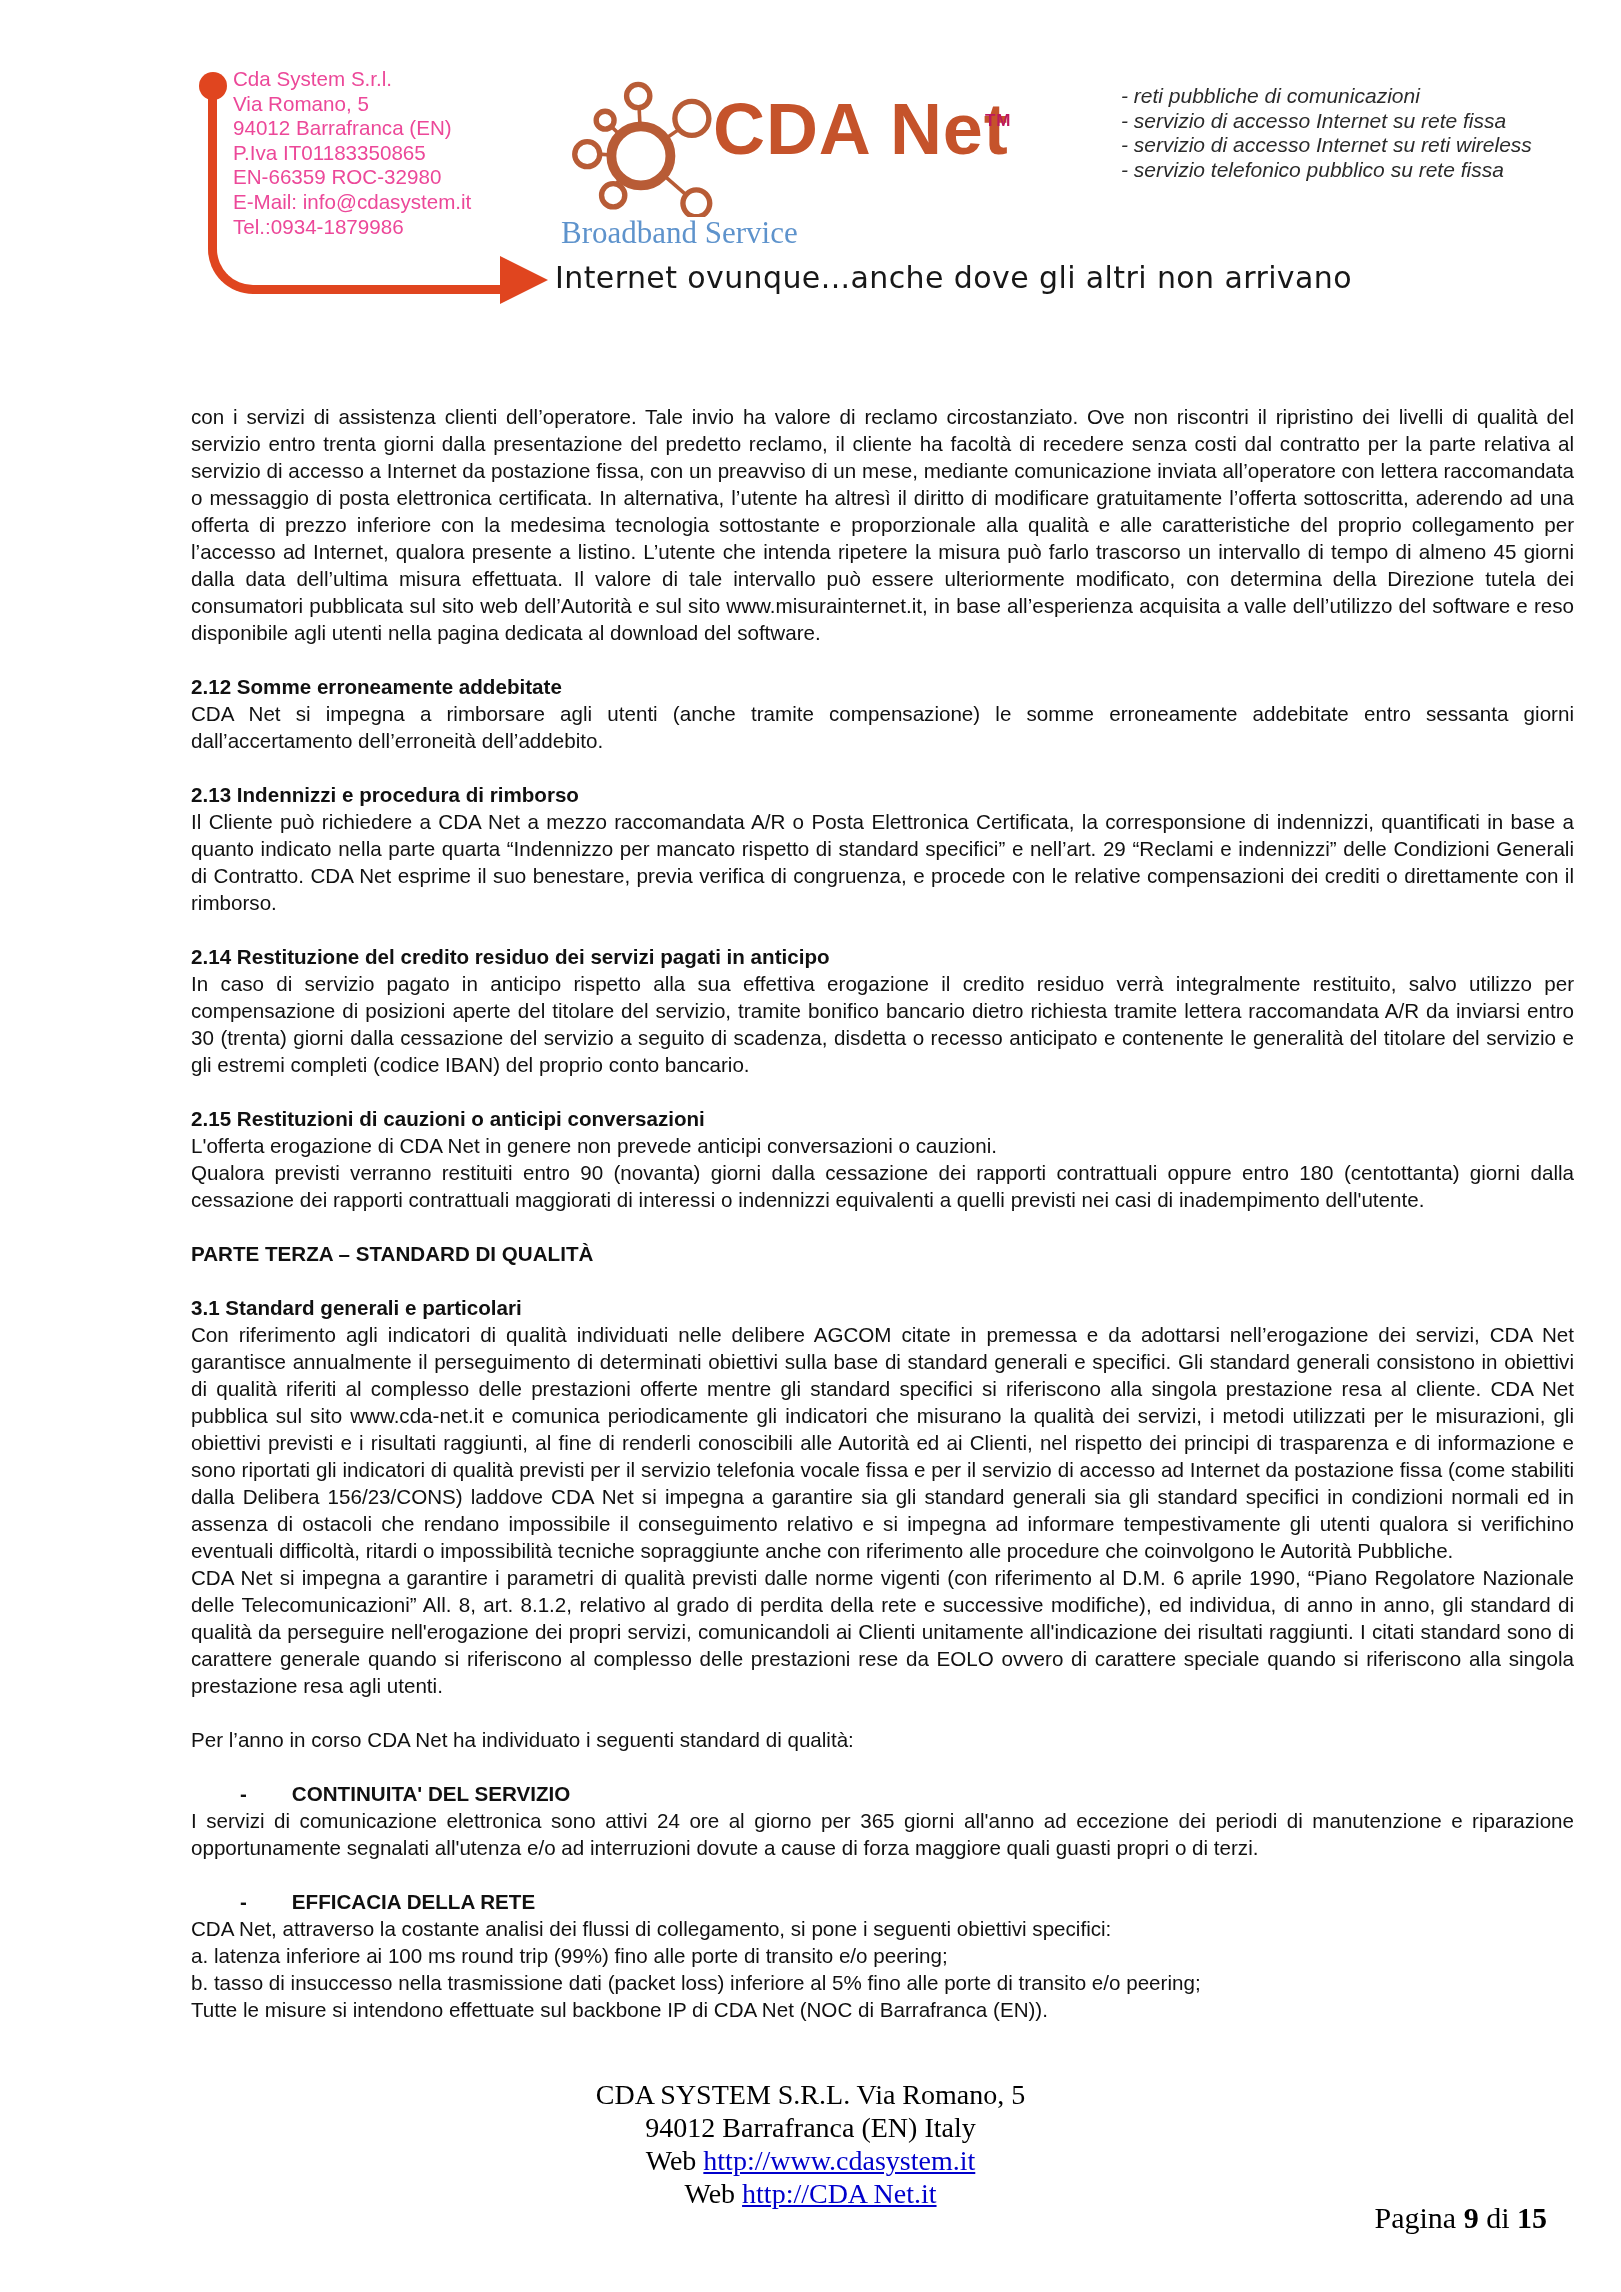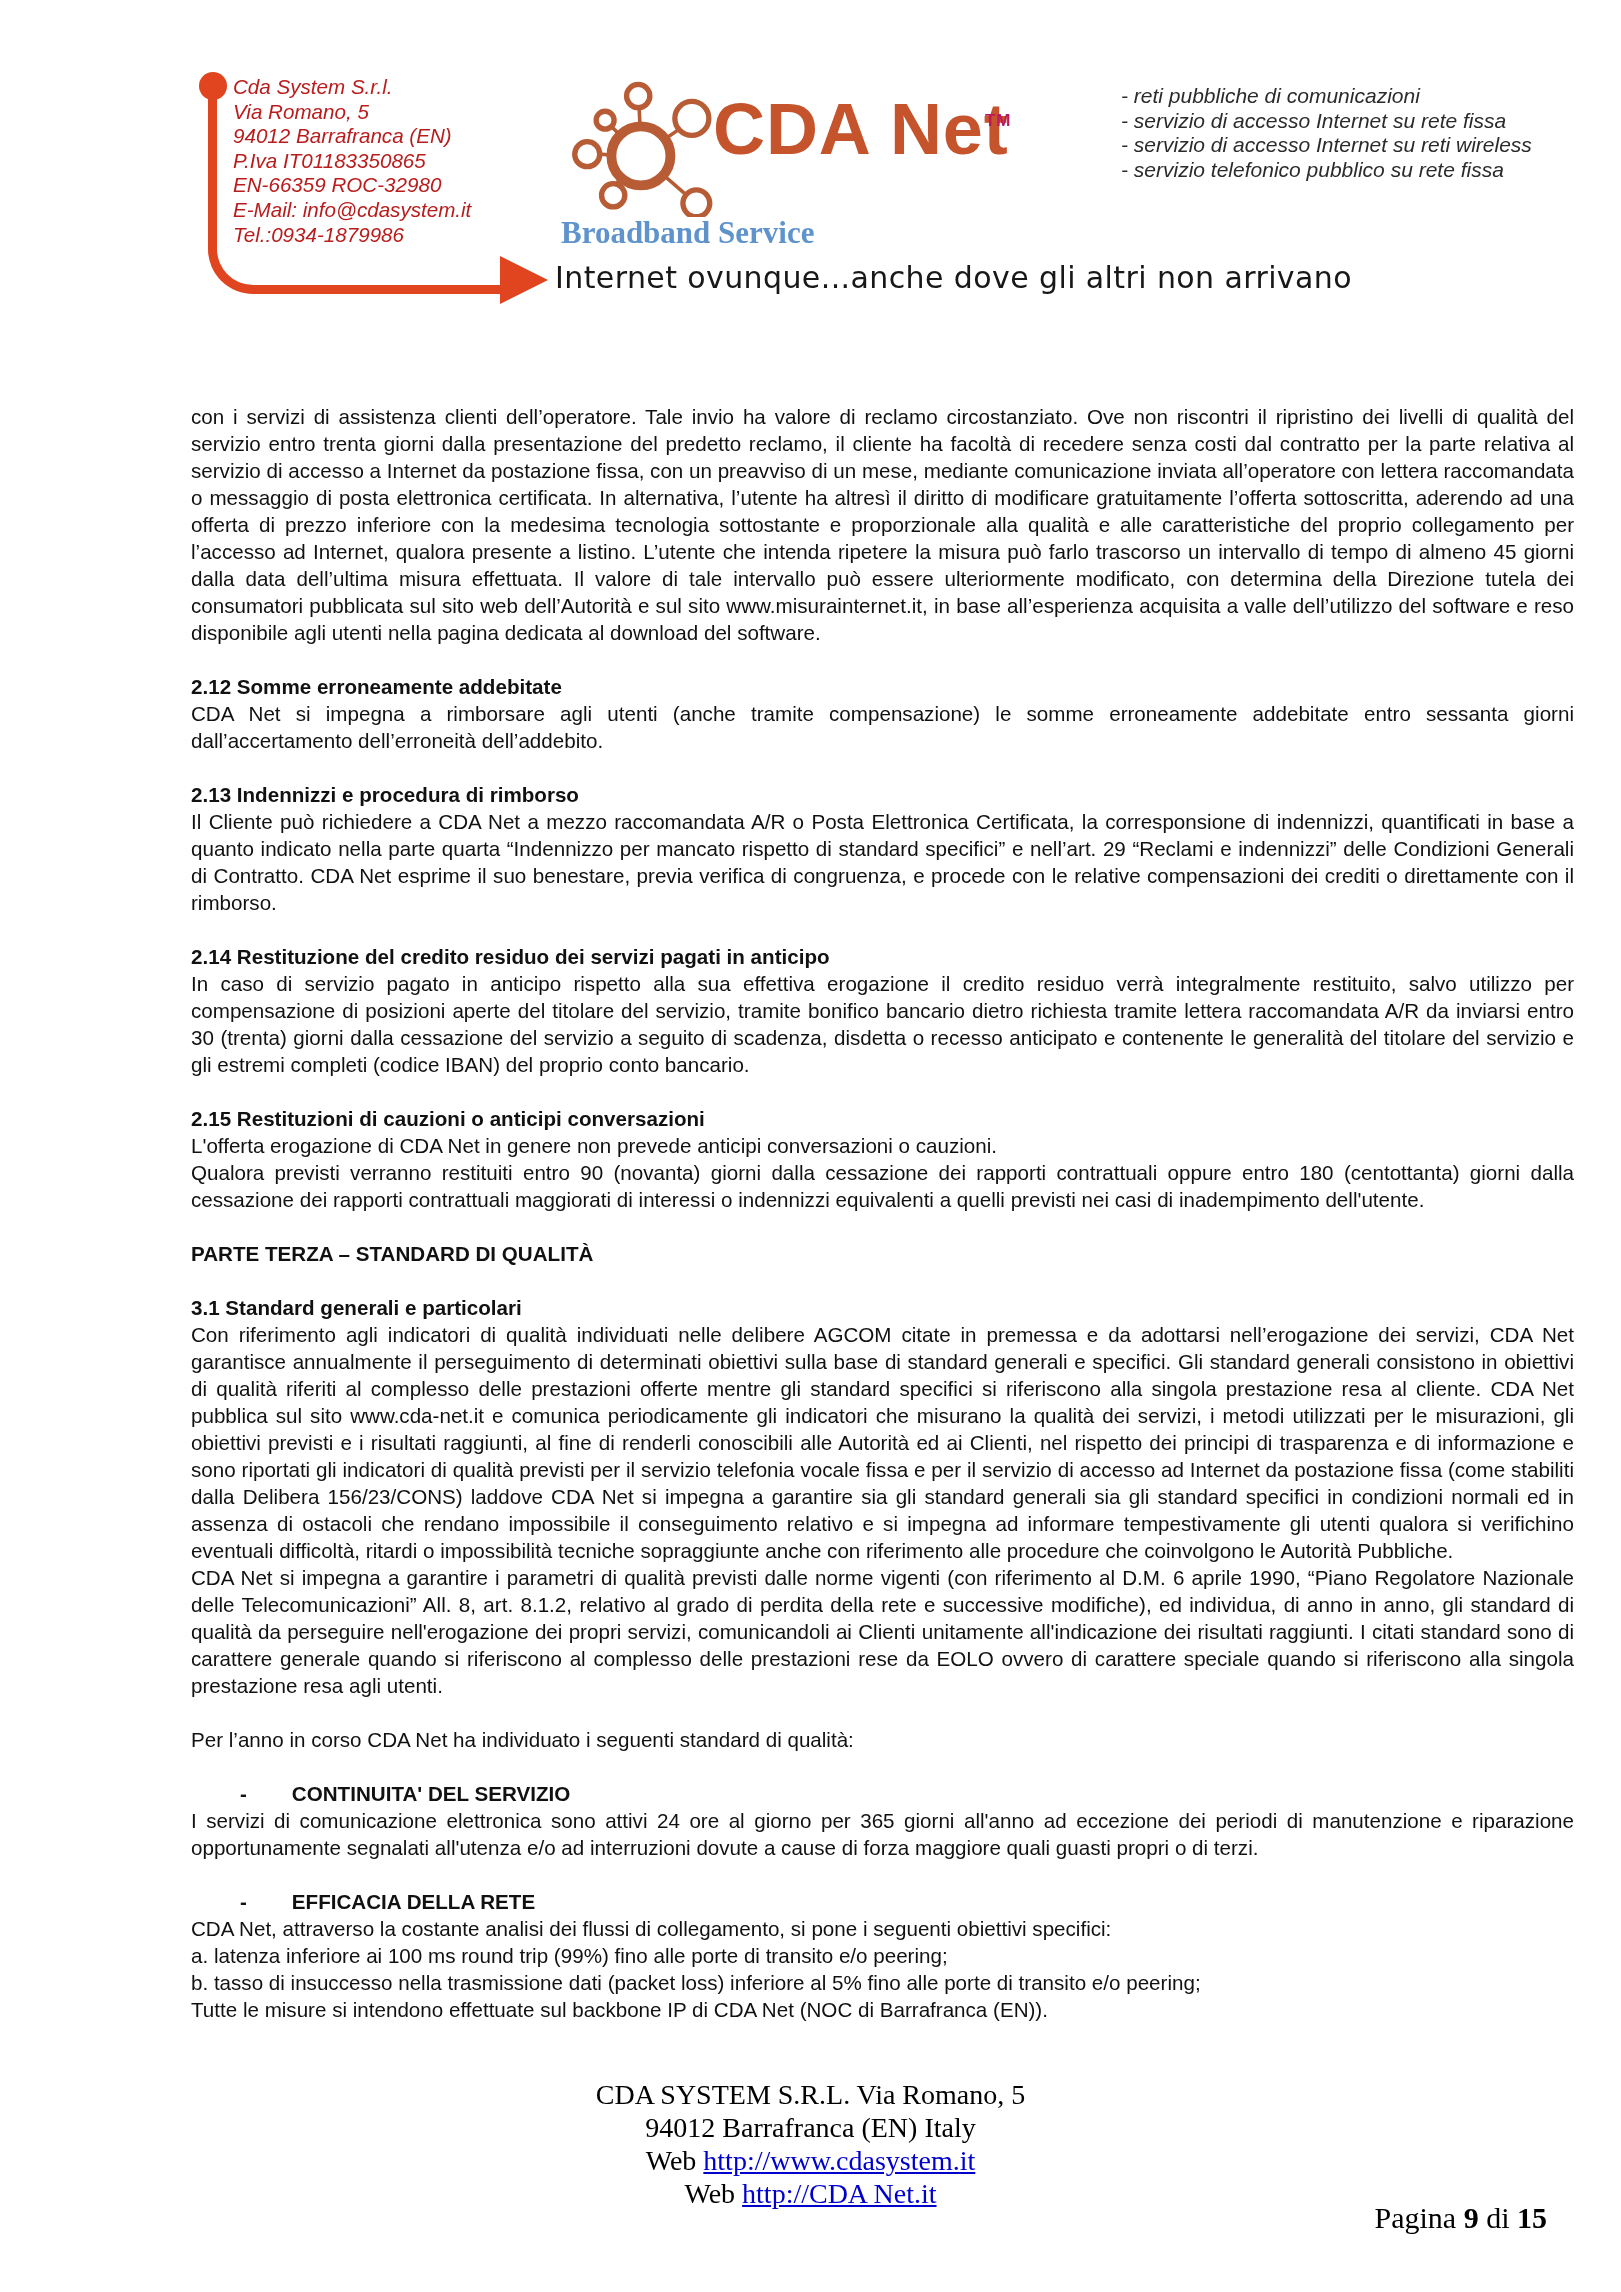--- a/index.html
+++ b/index.html
@@ -17,35 +17,35 @@
     position:absolute;left:208px;top:85px;width:296px;height:200px;
     border-left:9.9px solid #e0451f;border-bottom:9.9px solid #e0451f;
     border-bottom-left-radius:45px;
   }
   .flow-arrowhead{
     position:absolute;left:500px;top:256px;width:0;height:0;
     border-top:24px solid transparent;border-bottom:24px solid transparent;
     border-left:48px solid #e0451f;
   }
   .company-info{
-    position:absolute;left:233px;top:75px;
-    font-size:20.6px;line-height:24.6px;color:#b91c1c;font-style:italic;
+    position:absolute;left:233px;top:67px;
+    font-size:20.6px;line-height:24.6px;color:#ec4899;
   }
   .logo-icon{position:absolute;left:564px;top:77px;}
   .logo-name{
     position:absolute;left:713px;top:93px;
     font-size:72px;line-height:1;font-weight:700;letter-spacing:0.9px;color:#c5532b;
   }
   .logo-tm{
     position:absolute;left:985px;top:111px;
     font-size:17px;font-weight:700;color:#be185d;letter-spacing:0.9px;
   }
   .logo-subtitle{
     position:absolute;left:561px;top:215px;
-    font-family:"Liberation Serif",serif;font-size:31px;color:#5e93cc;font-weight:bold;
+    font-family:"Liberation Serif",serif;font-size:31px;color:#5e93cc;
   }
   .services{
     position:absolute;left:1121px;top:84px;
     font-size:21px;line-height:24.6px;font-style:italic;color:#2b2b2b;
   }
   .tagline{
     position:absolute;left:555px;top:260px;
     font-family:"DejaVu Sans",sans-serif;font-size:30px;letter-spacing:0.4px;color:#181818;
   }
 

